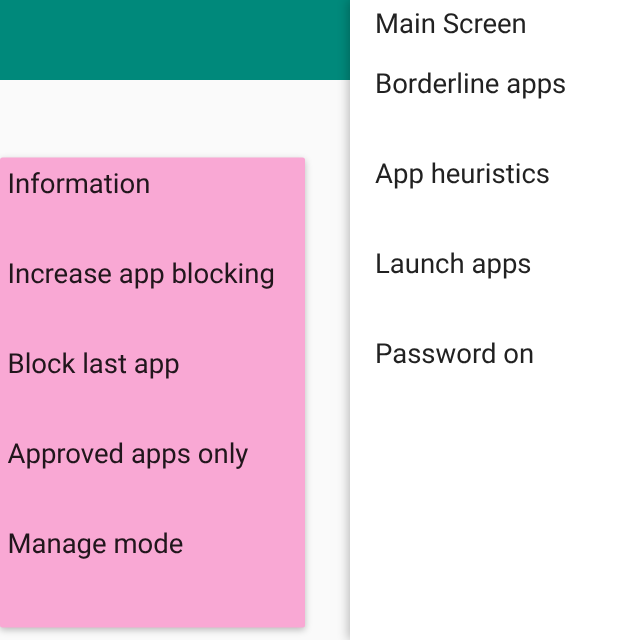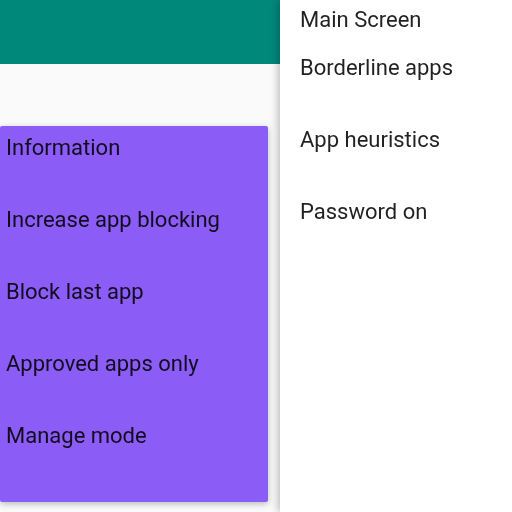--- a/index.html
+++ b/index.html
@@ -13,22 +13,22 @@
     position: absolute;
     top: 0; left: 0;
     width: 280px;
     height: 64px;
     background: #00897b;
   }
   .left-menu {
     position: absolute;
     top: 126px;
     left: 0;
-    width: 268px;
-    background: #8b5cf6;
+    width: 244px;
+    background: #f9a8d4;
     box-shadow: 0 2px 6px rgba(0,0,0,0.25), 0 0 0 0 rgba(0,0,0,0);
     border-radius: 2px;
     padding-top: 8px;
     padding-bottom: 8px;
   }
   .right-menu {
     position: absolute;
     top: 0;
     right: 0;
     width: 232px;
@@ -89,15 +89,18 @@
   <div class="menu-item">
     <span>Main Screen</span>
   </div>
   <div class="menu-item">
     <span>Borderline apps</span>
   </div>
   <div class="menu-item">
     <span>App heuristics</span>
   </div>
   <div class="menu-item">
+    <span>Launch apps</span>
+  </div>
+  <div class="menu-item">
     <span>Password on</span>
   </div>
 </div>
 
 </body></html>

